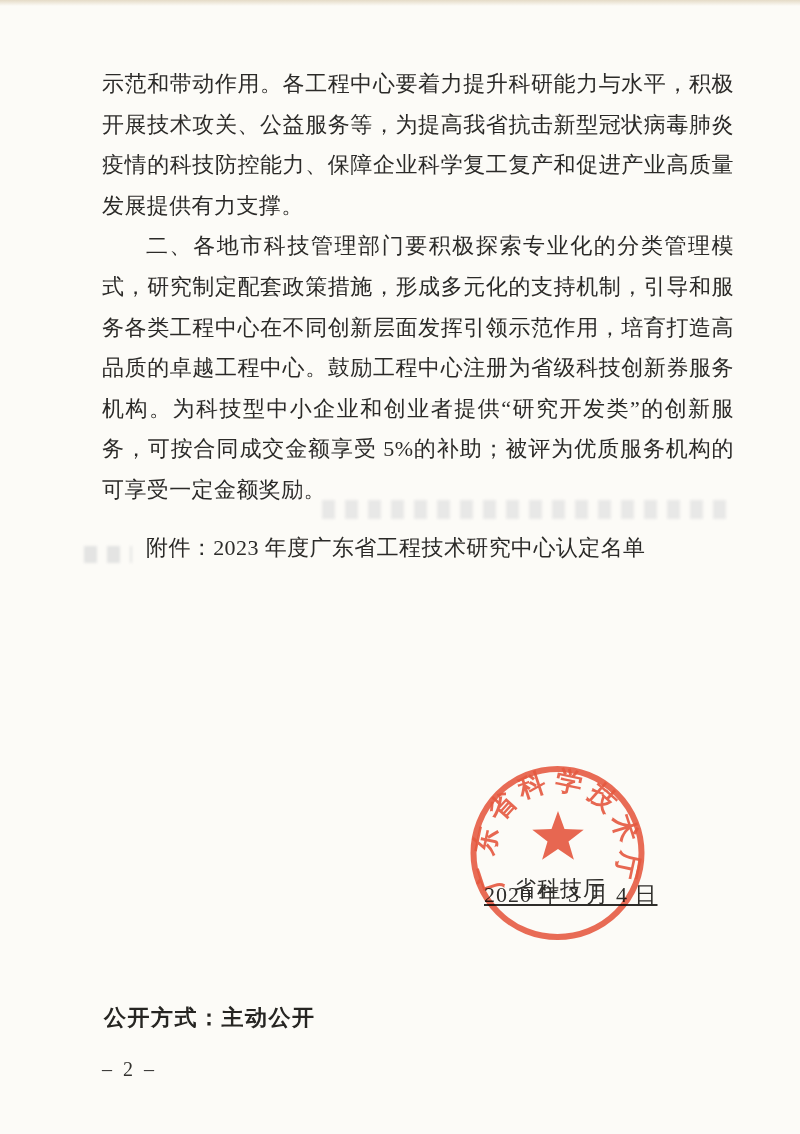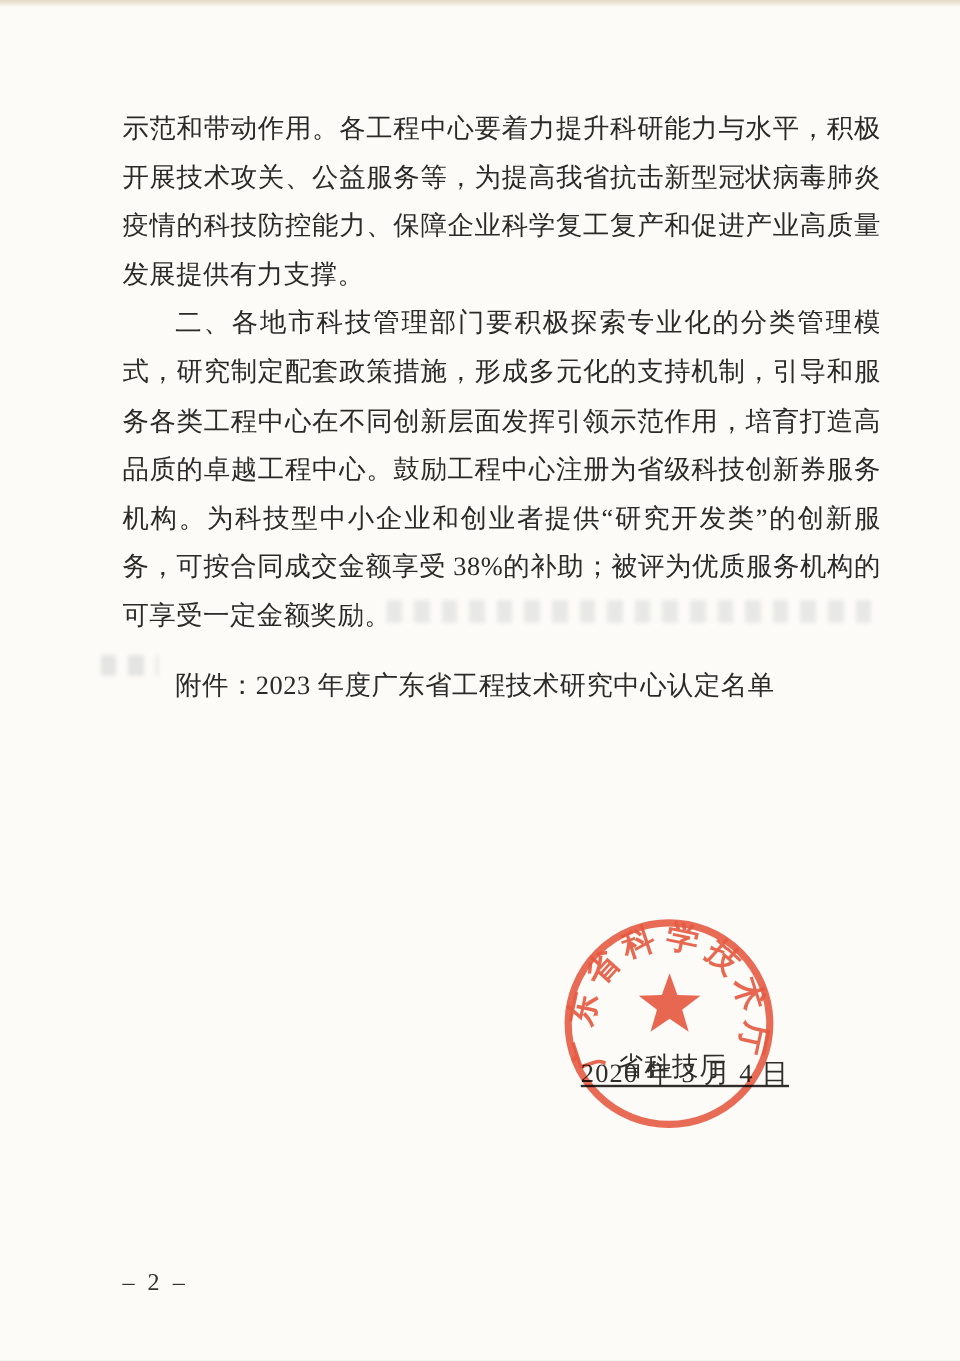--- a/index.html
+++ b/index.html
@@ -22,21 +22,21 @@
     position: absolute;
     top: 0; left: 0; right: 0;
     height: 6px;
     background: linear-gradient(to bottom, rgba(205,186,150,0.5), rgba(205,186,150,0.0));
   }
   .body-text {
     position: absolute;
     top: 0;
     left: 102px;
     width: 632px;
-    padding-top: 87px;
+    padding-top: 64px;
     font-size: 22px;
     line-height: 40.6px;
     text-align: justify;
     letter-spacing: 0.4px;
   }
   .body-text p {
     margin: 0;
   }
   .para-indent {
     text-indent: 2em;
@@ -118,21 +118,21 @@
 </style>
 </head>
 <body>
 
 <div class="page">
 
   <div class="scan-edge"></div>
 
   <main class="body-text">
     <p>示范和带动作用。各工程中心要着力提升科研能力与水平，积极开展技术攻关、公益服务等，为提高我省抗击新型冠状病毒肺炎疫情的科技防控能力、保障企业科学复工复产和促进产业高质量发展提供有力支撑。</p>
-    <p class="para-indent">二、各地市科技管理部门要积极探索专业化的分类管理模式，研究制定配套政策措施，形成多元化的支持机制，引导和服务各类工程中心在不同创新层面发挥引领示范作用，培育打造高品质的卓越工程中心。鼓励工程中心注册为省级科技创新券服务机构。为科技型中小企业和创业者提供“研究开发类”的创新服务，可按合同成交金额享受 38%的补助；被评为优质服务机构的可享受一定金额奖励。</p>
+    <p class="para-indent">二、各地市科技管理部门要积极探索专业化的分类管理模式，研究制定配套政策措施，形成多元化的支持机制，引导和服务各类工程中心在不同创新层面发挥引领示范作用，培育打造高品质的卓越工程中心。鼓励工程中心注册为省级科技创新券服务机构。为科技型中小企业和创业者提供“研究开发类”的创新服务，可按合同成交金额享受 5%的补助；被评为优质服务机构的可享受一定金额奖励。</p>
     <p class="attachment-line">附件：2023 年度广东省工程技术研究中心认定名单</p>
   </main>
 
   <div class="ghost ghost-1"></div>
   <div class="ghost ghost-2"></div>
 
   <div class="signature-block">
     <div class="signer">省科技厅</div>
     <div class="doc-date">2020 年 3 月 4 日</div>
 
@@ -144,16 +144,19 @@
       <circle cx="95.5" cy="95" r="84" fill="none" stroke="#e64a30" stroke-width="6" stroke-opacity="0.88"></circle>
 
       <text font-size="27" font-weight="bold" font-family="'Liberation Serif','DejaVu Serif',serif" fill="#e64a30" fill-opacity="0.9" letter-spacing="6">
         <textPath href="#sealArc" startOffset="2">广东省科学技术厅</textPath>
       </text>
 
       <polygon points="96,53 102.5,71.1 121.7,71.7 106.5,83.4 111.9,101.8 96,91 80.1,101.8 85.5,83.4 70.3,71.7 89.5,71.1" fill="#e64a30" fill-opacity="0.9"></polygon>
     </svg>
   </div>
 
+  <div class="publicity">
+    <span>公开方式：</span><span>主动公开</span>
+  </div>
 
   <div class="page-number">– 2 –</div>
 
 </div>
 
 </body></html>

